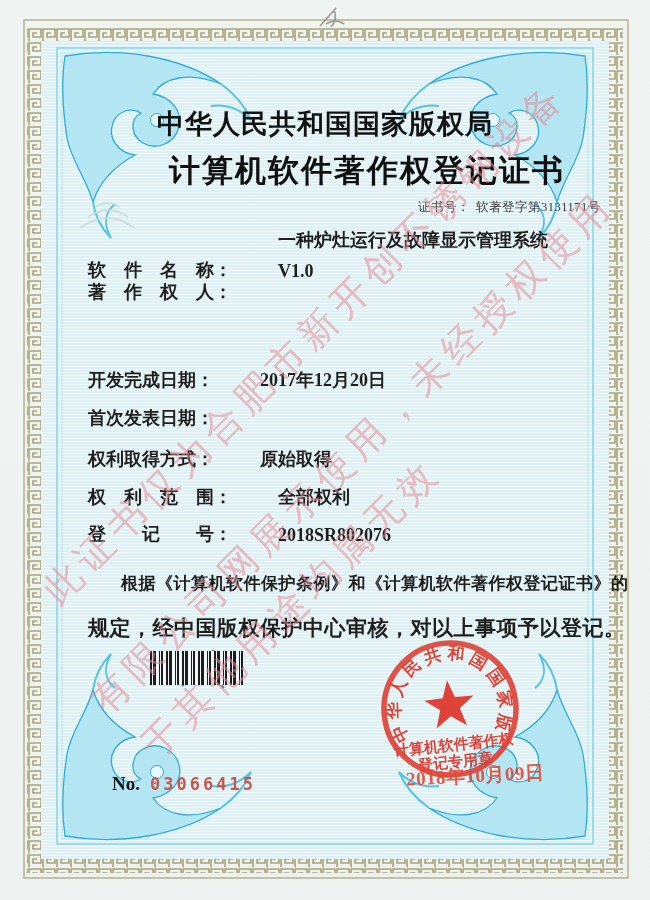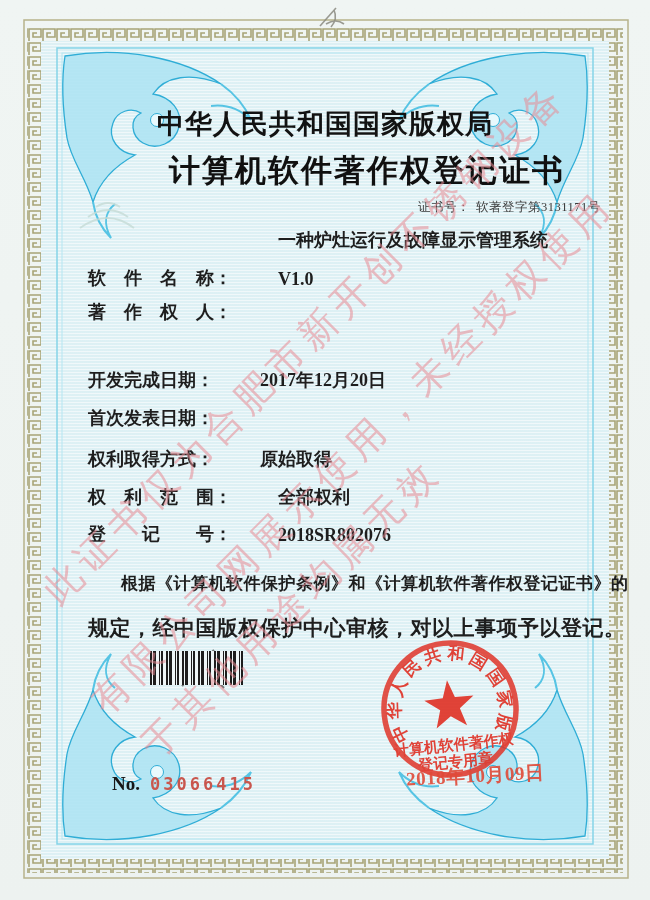--- a/index.html
+++ b/index.html
@@ -14,22 +14,22 @@
   .content{position:absolute;left:0;top:0;width:650px;height:900px;z-index:2;color:#1b1b1b;}
   .authority{position:absolute;left:57px;top:106px;width:536px;text-align:center;
     font-size:27px;font-weight:700;letter-spacing:1px;color:#121212;}
   .cert-title{position:absolute;left:57px;top:150px;width:620px;text-align:center;
     font-size:31px;font-weight:700;letter-spacing:2px;color:#101010;}
   .certno{position:absolute;left:418px;top:199px;font-size:12.5px;color:#3a3a3a;letter-spacing:.5px;}
   .certno span{margin-right:6px;}
   .row{position:absolute;left:88px;display:flex;align-items:flex-end;font-size:18px;font-weight:600;color:#1e1e1e;gap:46px;}
   .row .lab{white-space:pre;}
   .row .val{white-space:pre;}
-  .val2{margin-top:17px;}
-  .r0{top:228px;} .r1{top:300px;flex-direction:column;} .r2{top:368px;} .r3{top:406px;flex-direction:column;}
+  .val2{margin-top:9px;}
+  .r0{top:228px;} .r1{top:280px;flex-direction:column;} .r2{top:368px;} .r3{top:406px;flex-direction:column;}
   .r4{top:447px;} .r5{top:485px;} .r6{top:522px;}
   .stmt1{position:absolute;left:121px;top:572px;font-size:17px;font-weight:600;color:#1e1e1e;letter-spacing:.5px;}
   .stmt2{position:absolute;left:88px;top:614px;font-size:21px;font-weight:600;color:#1e1e1e;letter-spacing:.5px;}
   .barcode{position:absolute;left:150px;top:651px;width:93px;height:34px;
     background:repeating-linear-gradient(90deg,#1d1d1d 0 2px,#eef6f7 2px 3px,#1d1d1d 3px 6px,#eef6f7 6px 9px,#1d1d1d 9px 10px,#eef6f7 10px 11px,#1d1d1d 11px 13px,#eef6f7 13px 16px);}
   .serial{position:absolute;left:112px;top:773px;font-size:19px;color:#161616;font-weight:600;}
   .serial .digits{font-family:"DejaVu Sans Mono","Liberation Mono",monospace;font-size:17px;font-weight:700;
     color:#c9564d;letter-spacing:3px;margin-left:10px;}
   .seal{position:absolute;left:350px;top:609px;width:200px;height:200px;z-index:3;transform:rotate(-6deg);opacity:.92;}
   .seal-date{position:absolute;left:406px;top:763px;z-index:3;font-size:19px;font-weight:600;color:#e04a38;

